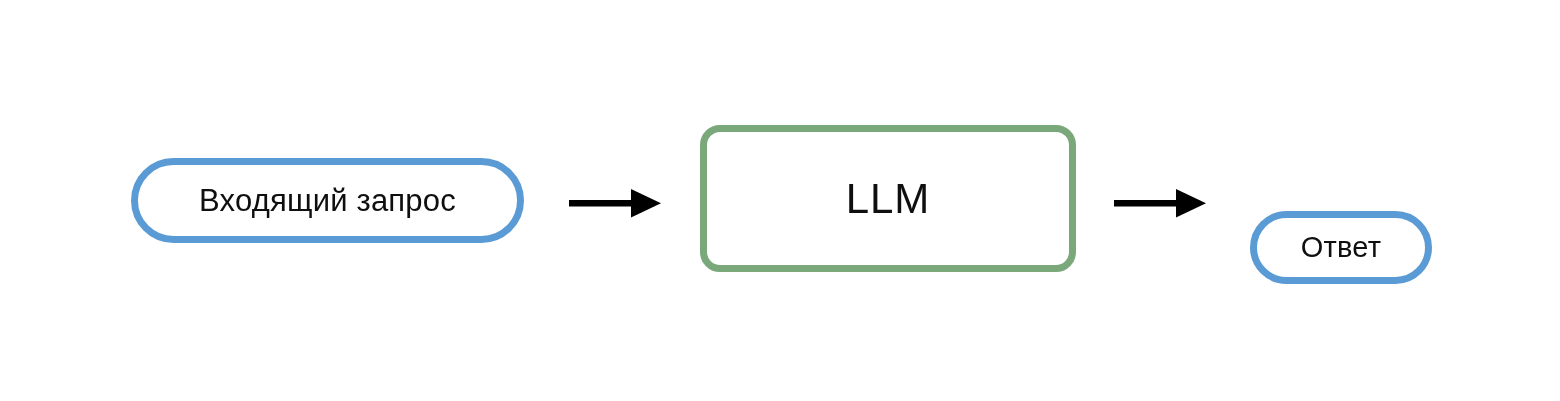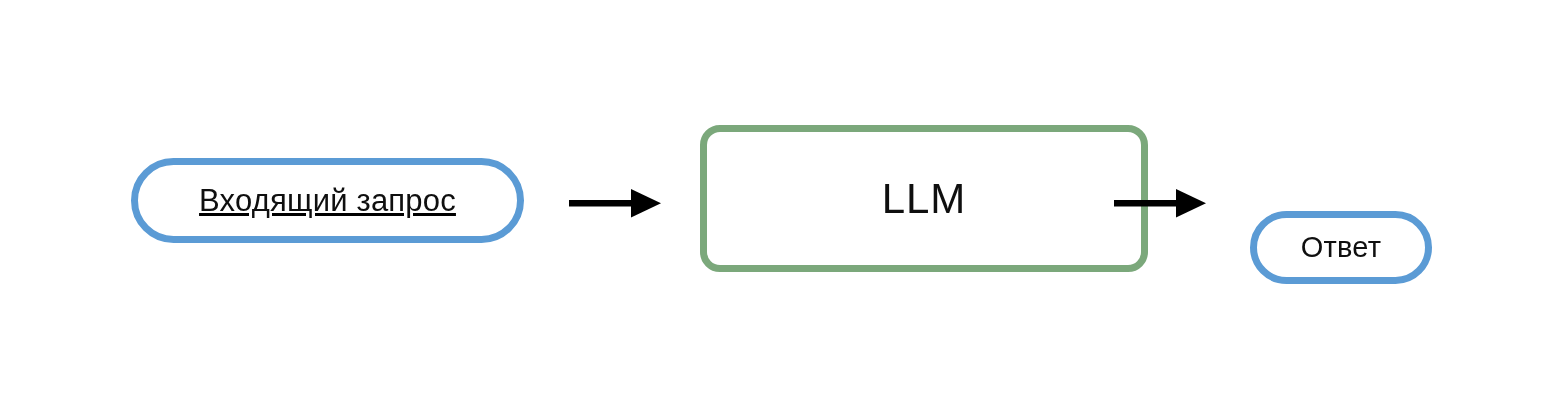--- a/index.html
+++ b/index.html
@@ -36,31 +36,30 @@
   }
 
   
   #node-request {
     left: 131px;
     top: 158px;
     width: 393px;
     height: 85px;
     border: 7px solid #5b9bd5;
     border-radius: 48px;
-    text-decoration: underline;
   }
   #node-request .node-label {
     font-size: 31px;
   }
 
   
   #node-llm {
     left: 700px;
     top: 125px;
-    width: 448px;
+    width: 376px;
     height: 147px;
     border: 7px solid #7ba87b;
     border-radius: 20px;
   }
   #node-llm .node-label {
     font-size: 42px;
     letter-spacing: 1px;
   }
 
   

